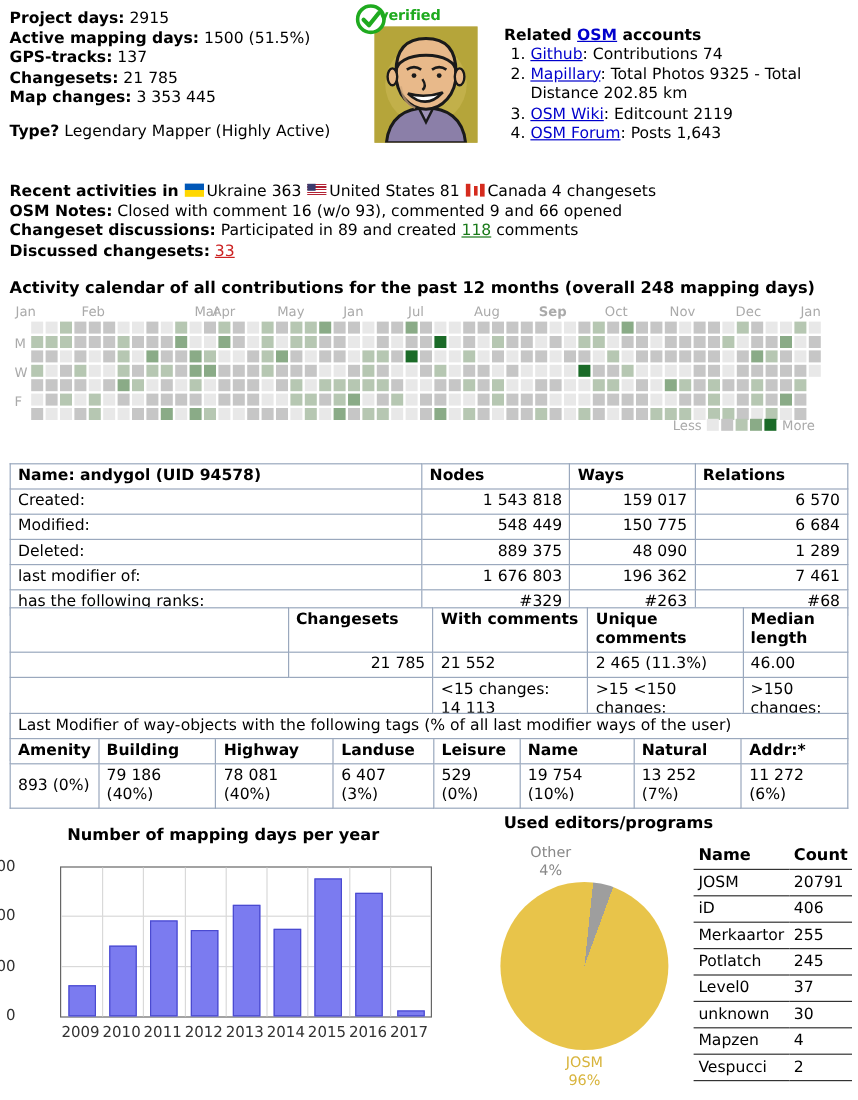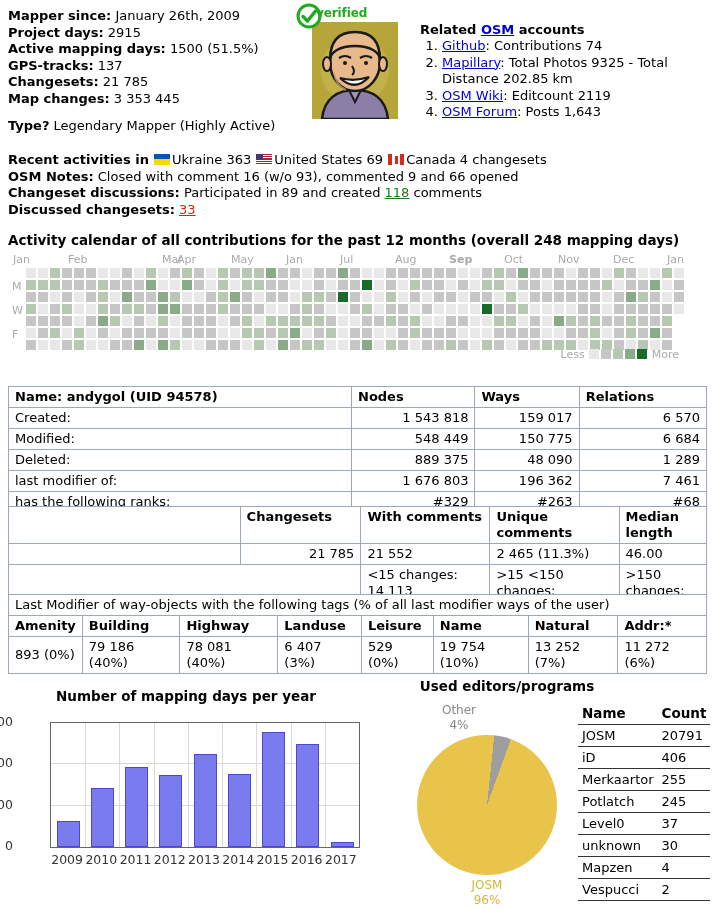--- a/index.html
+++ b/index.html
@@ -98,24 +98,20 @@
   table.editors th{border-bottom:1px solid #333;padding:3px 4px;text-align:left;font-weight:bold;font-size:13.5px;}
   table.editors td{border-bottom:1px solid #333;padding:3px 4px;text-align:left;}
   table.editors td.cnt,table.editors th.cnt{text-align:left;}
 </style>
 </head>
 <body>
 
 <div class="page">
 
   <div class="hdr">
-    <div class="stat-line">
-      <b>Mapper since:</b>
-      <span>January 26th, 2009</span>
-    </div>
     <div class="stat-line">
       <b>Project days:</b>
       <span>2915</span>
     </div>
     <div class="stat-line">
       <b>Active mapping days:</b>
       <span>1500 (51.5%)</span>
     </div>
     <div class="stat-line">
       <b>GPS-tracks:</b>
@@ -175,21 +171,21 @@
       <li><a href="#">OSM Forum</a><span>: Posts 1,643</span></li>
     </ol>
   </div>
 
   <div class="act">
     <div class="row">
       <b>Recent activities in</b>
       <span class="flag flag-ua"></span><span>Ukraine</span>
       <span>363</span>
       <span class="flag flag-us"></span><span>United States</span>
-      <span>69</span>
+      <span>81</span>
       <span class="flag flag-ca"><i></i></span><span>Canada</span>
       <span>4</span>
       <span>changesets</span>
     </div>
     <div class="row">
       <b>OSM Notes:</b>
       <span>Closed with comment 16 (w/o 93), commented 9 and 66 opened</span>
     </div>
     <div class="row">
       <b>Changeset discussions:</b>

